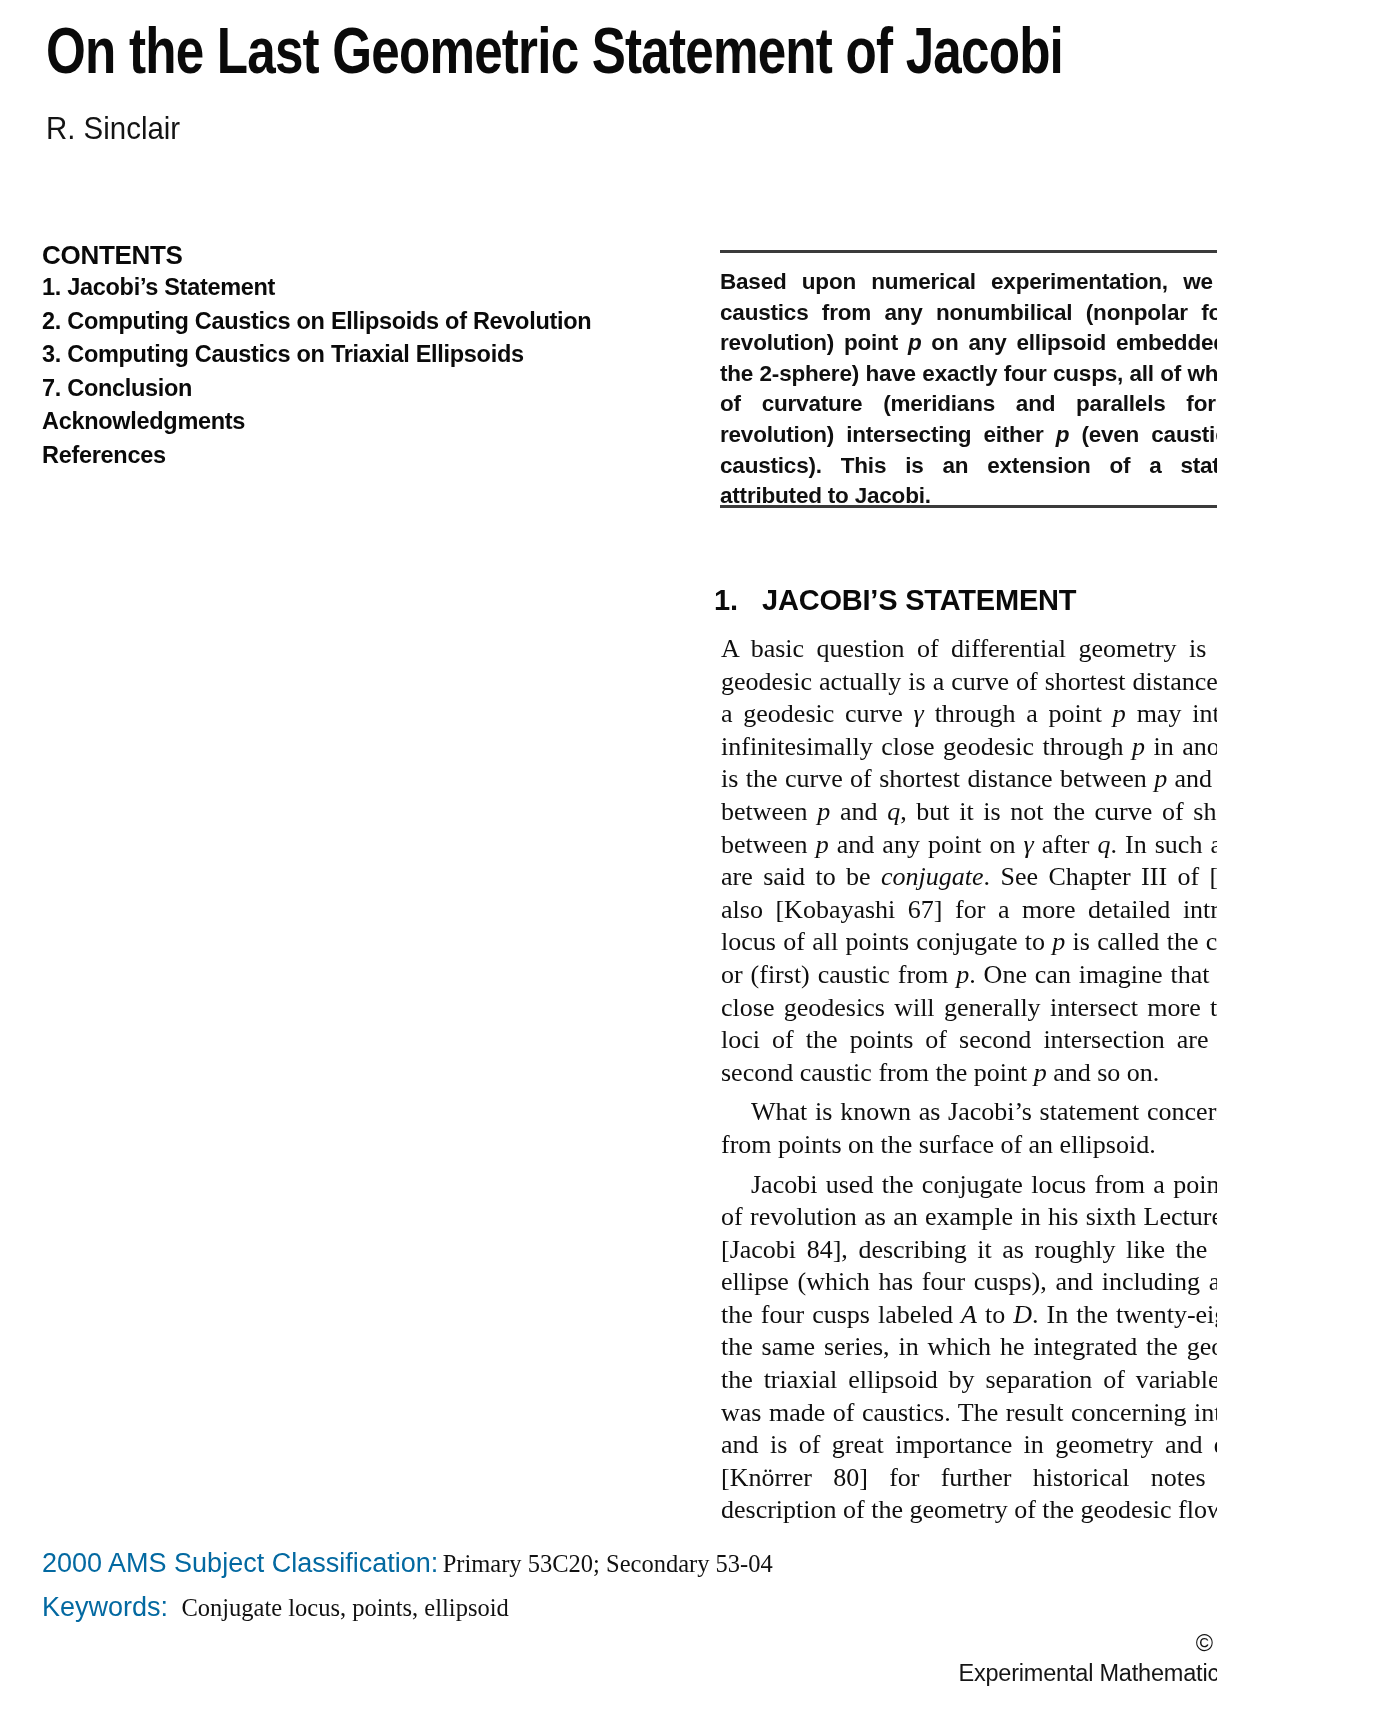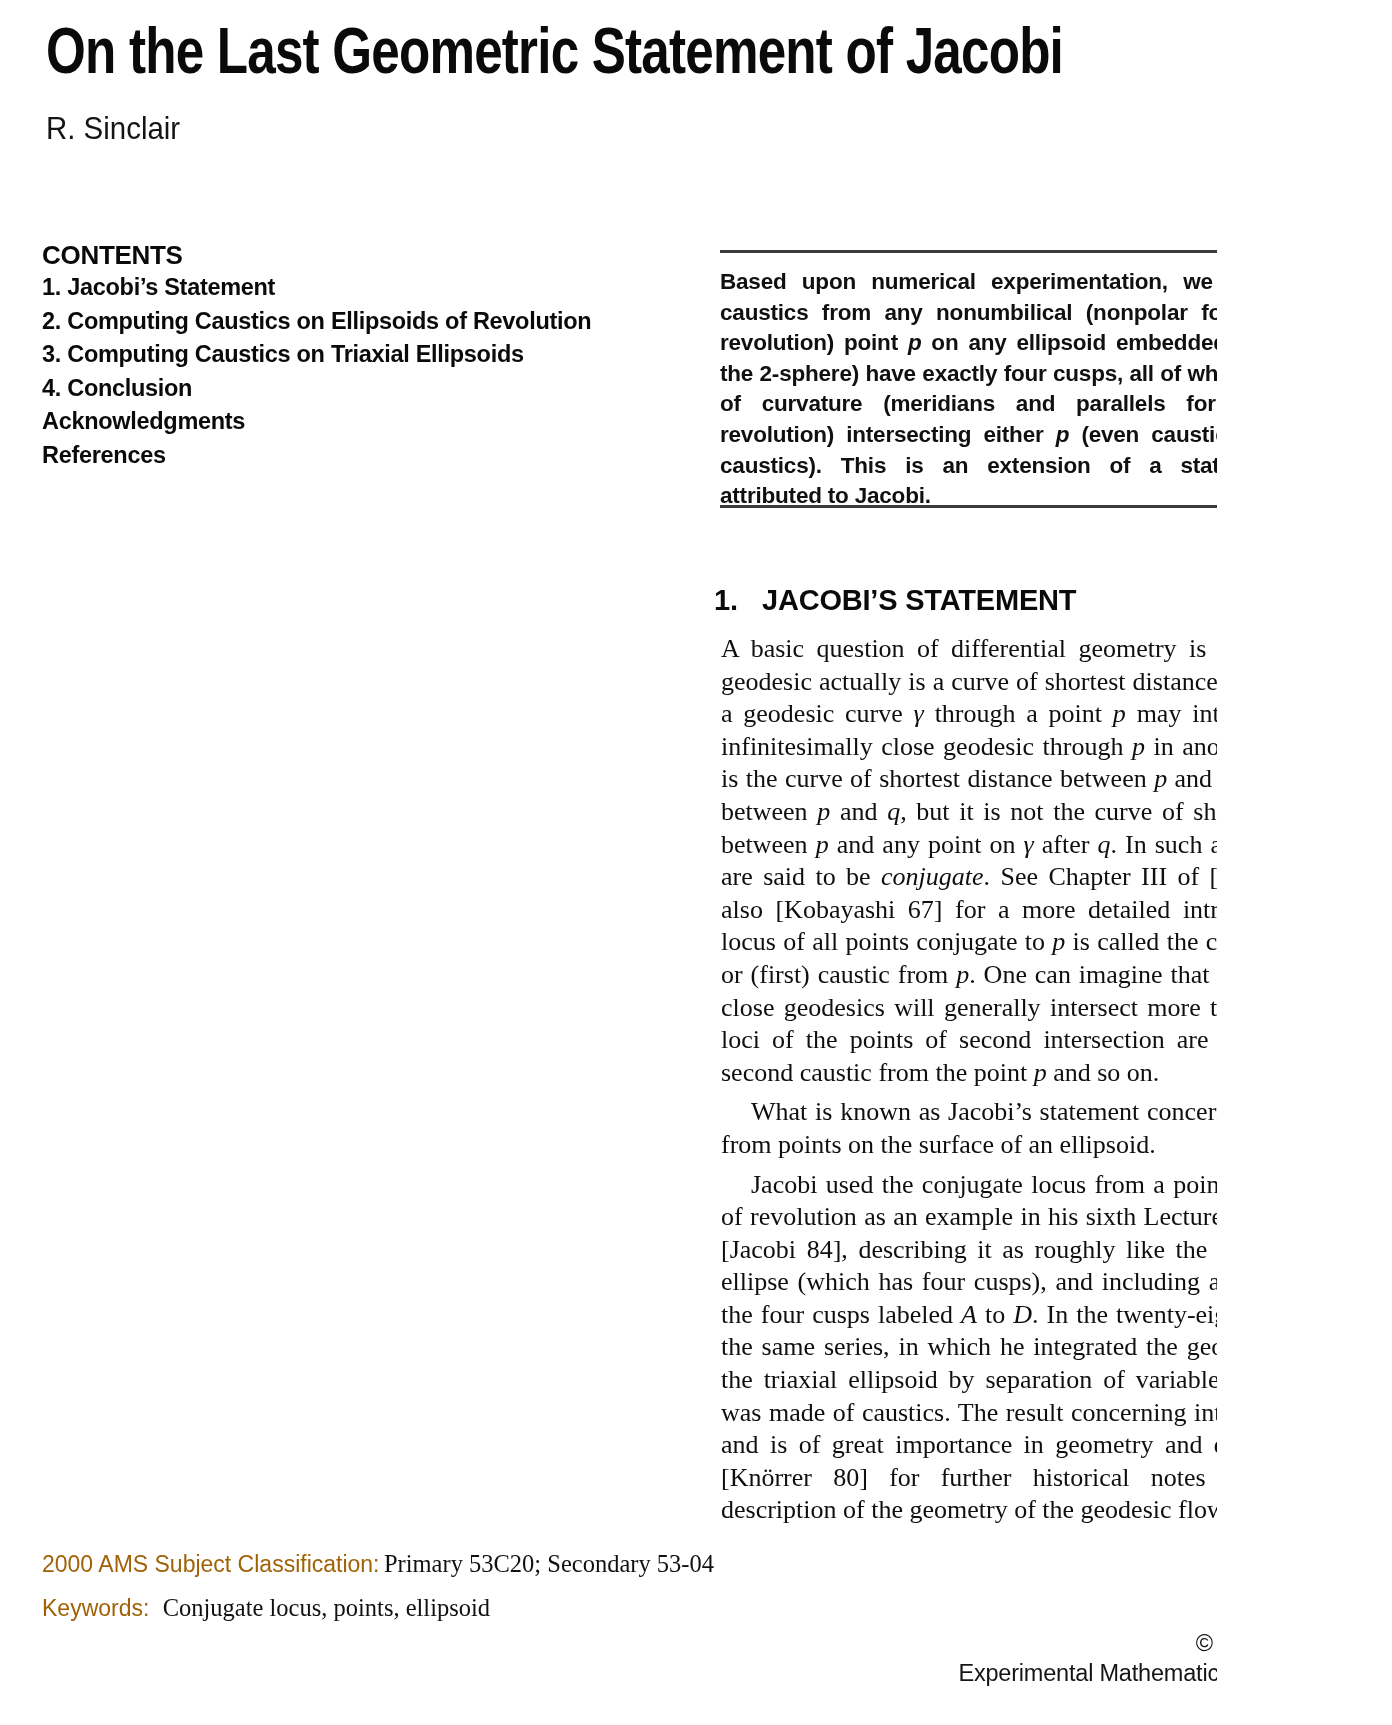--- a/index.html
+++ b/index.html
@@ -33,21 +33,21 @@
     font-size:26px;font-weight:700;letter-spacing:-0.3px;
     margin-bottom:0;color:#0a0a0a;
   }
   .contents-item{
     font-size:23.5px;font-weight:700;letter-spacing:-0.3px;
     line-height:33.5px;color:#0a0a0a;white-space:nowrap;
   }
 
   .meta{position:absolute;left:42px;top:1543px;width:640px;}
   .meta-line{line-height:41px;white-space:nowrap;}
-  .meta-label{font-size:23px;color:#a16207;}
+  .meta-label{font-size:27px;color:#0369a1;}
   .meta-value{font-family:"Liberation Serif","DejaVu Serif",serif;font-size:24.5px;color:#111;}
 
   
   .rule{position:absolute;left:720px;width:660px;height:3px;background:#3b3b3b;}
   #rule-top{top:250px;}
   #rule-bottom{top:505px;}
 
   .abstract{
     position:absolute;left:720px;top:267px;width:660px;
     font-size:22.5px;line-height:30.6px;letter-spacing:-0.2px;
@@ -85,21 +85,21 @@
 <div id="page">
 
   <div class="paper-title">On the Last Geometric Statement of Jacobi</div>
   <div class="author">R. Sinclair</div>
 
   <div class="contents">
     <div class="contents-heading">CONTENTS</div>
     <div class="contents-item">1. Jacobi’s Statement</div>
     <div class="contents-item">2. Computing Caustics on Ellipsoids of Revolution</div>
     <div class="contents-item">3. Computing Caustics on Triaxial Ellipsoids</div>
-    <div class="contents-item">4. Conclusion</div>
+    <div class="contents-item">7. Conclusion</div>
     <div class="contents-item">Acknowledgments</div>
     <div class="contents-item">References</div>
   </div>
 
   <div class="rule" id="rule-top"></div>
 
   <div class="abstract">Based upon numerical experimentation, we claim that all caustics from any nonumbilical (nonpolar for ellipsoids of revolution) point <i>p</i> on any ellipsoid embedded in ℝ<sup>3</sup> (except the 2-sphere) have exactly four cusps, all of which are on lines of curvature (meridians and parallels for ellipsoids of revolution) intersecting either <i>p</i> (even caustics) or −<i>p</i> (odd caustics). This is an extension of a statement usually attributed to Jacobi.</div>
 
   <div class="rule" id="rule-bottom"></div>
 

